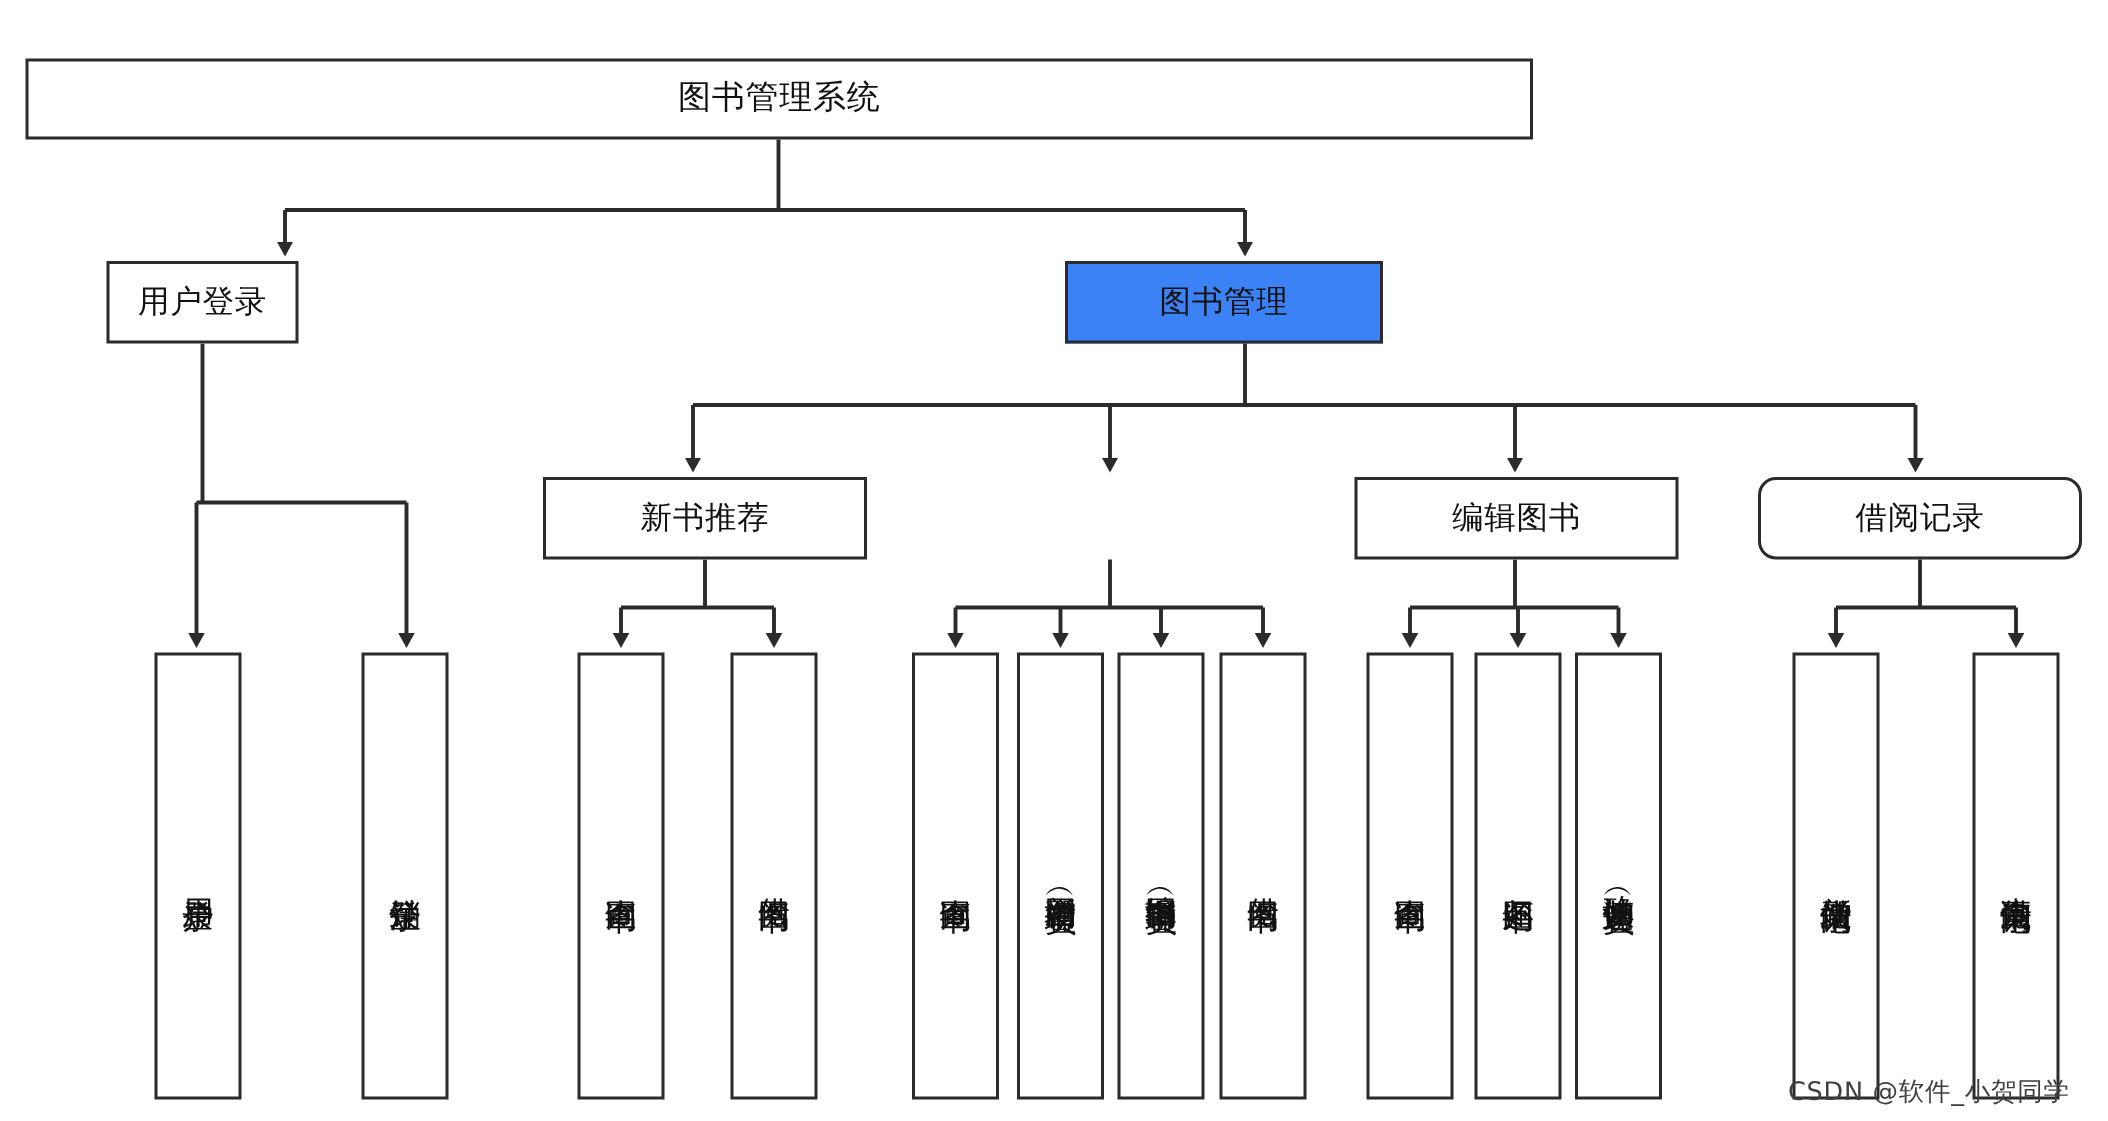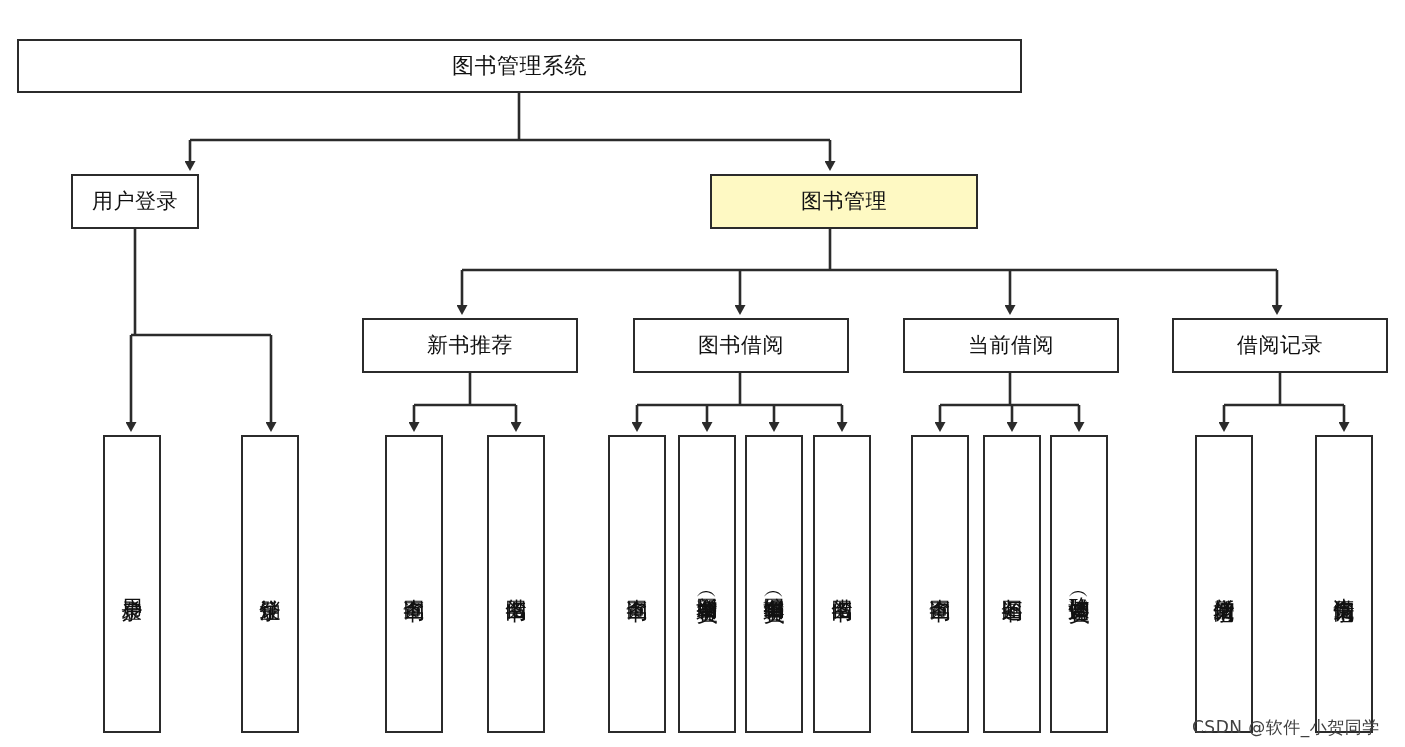--- a/index.html
+++ b/index.html
@@ -128,26 +128,25 @@
       <path d="M1280,373 L1280,405"></path>
       <path d="M1224,405 L1344,405"></path>
       <path d="M1224,405 L1224,423" marker-end="url(#arrow)"></path>
       <path d="M1344,405 L1344,423" marker-end="url(#arrow)"></path>
     </g>
   </svg>
 
   <div class="node h root" style="left: 17px; top: 12px; width: 1005px; height: 54px; border-color: rgb(43, 43, 43); background: rgb(255, 255, 255); color: rgb(17, 17, 17); margin-top: 27px;">图书管理系统</div>
 
   <div class="node h" style="left: 71px; top: 174px; width: 128px; height: 55px; border-color: rgb(43, 43, 43); background: rgb(255, 255, 255); color: rgb(17, 17, 17);">用户登录</div>
-  <div class="node h" style="left: 710px; top: 174px; width: 268px; height: 55px; border-color: rgb(43, 43, 43); background: #fef9c3; color: rgb(17, 17, 17);">图书管理</div>
+  <div class="node h" style="left: 710px; top: 174px; width: 212px; height: 55px; border-color: rgb(43, 43, 43); background: #3b82f6; color: rgb(17, 17, 17);">图书管理</div>
 
   <div class="node h" style="left: 362px; top: 318px; width: 216px; height: 55px; border-color: rgb(43, 43, 43); background: rgb(255, 255, 255); color: rgb(17, 17, 17);">新书推荐</div>
-  <div class="node h" style="left: 633px; top: 318px; width: 216px; height: 55px; border-color: rgb(43, 43, 43); background: rgb(255, 255, 255); color: rgb(17, 17, 17);">图书借阅</div>
-  <div class="node h" style="left: 903px; top: 318px; width: 216px; height: 55px; border-color: rgb(43, 43, 43); background: rgb(255, 255, 255); color: rgb(17, 17, 17);">当前借阅</div>
-  <div class="node h" style="left: 1172px; top: 318px; width: 216px; height: 55px; border-color: rgb(43, 43, 43); background: rgb(255, 255, 255); color: rgb(17, 17, 17);">借阅记录</div>
+  <div class="node h" style="left: 903px; top: 318px; width: 216px; height: 55px; border-color: rgb(43, 43, 43); background: rgb(255, 255, 255); color: rgb(17, 17, 17);">编辑图书</div>
+  <div class="node h" style="left: 1172px; top: 318px; width: 216px; height: 55px; border-color: rgb(43, 43, 43); background: rgb(255, 255, 255); color: rgb(17, 17, 17); border-radius: 12px;">借阅记录</div>
 
   <div class="node v" style="left: 103px; top: 435px; width: 58px; height: 298px; border-color: rgb(43, 43, 43); background: rgb(255, 255, 255); color: rgb(17, 17, 17);">
     <span class="vtxt">用户登录</span>
     </div>
   <div class="node v" style="left: 241px; top: 435px; width: 58px; height: 298px; border-color: rgb(43, 43, 43); background: rgb(255, 255, 255); color: rgb(17, 17, 17);">
     <span class="vtxt">注销登录</span>
     </div>
   <div class="node v" style="left: 385px; top: 435px; width: 58px; height: 298px; border-color: rgb(43, 43, 43); background: rgb(255, 255, 255); color: rgb(17, 17, 17);">
     <span class="vtxt">查询图书</span>
     </div>

